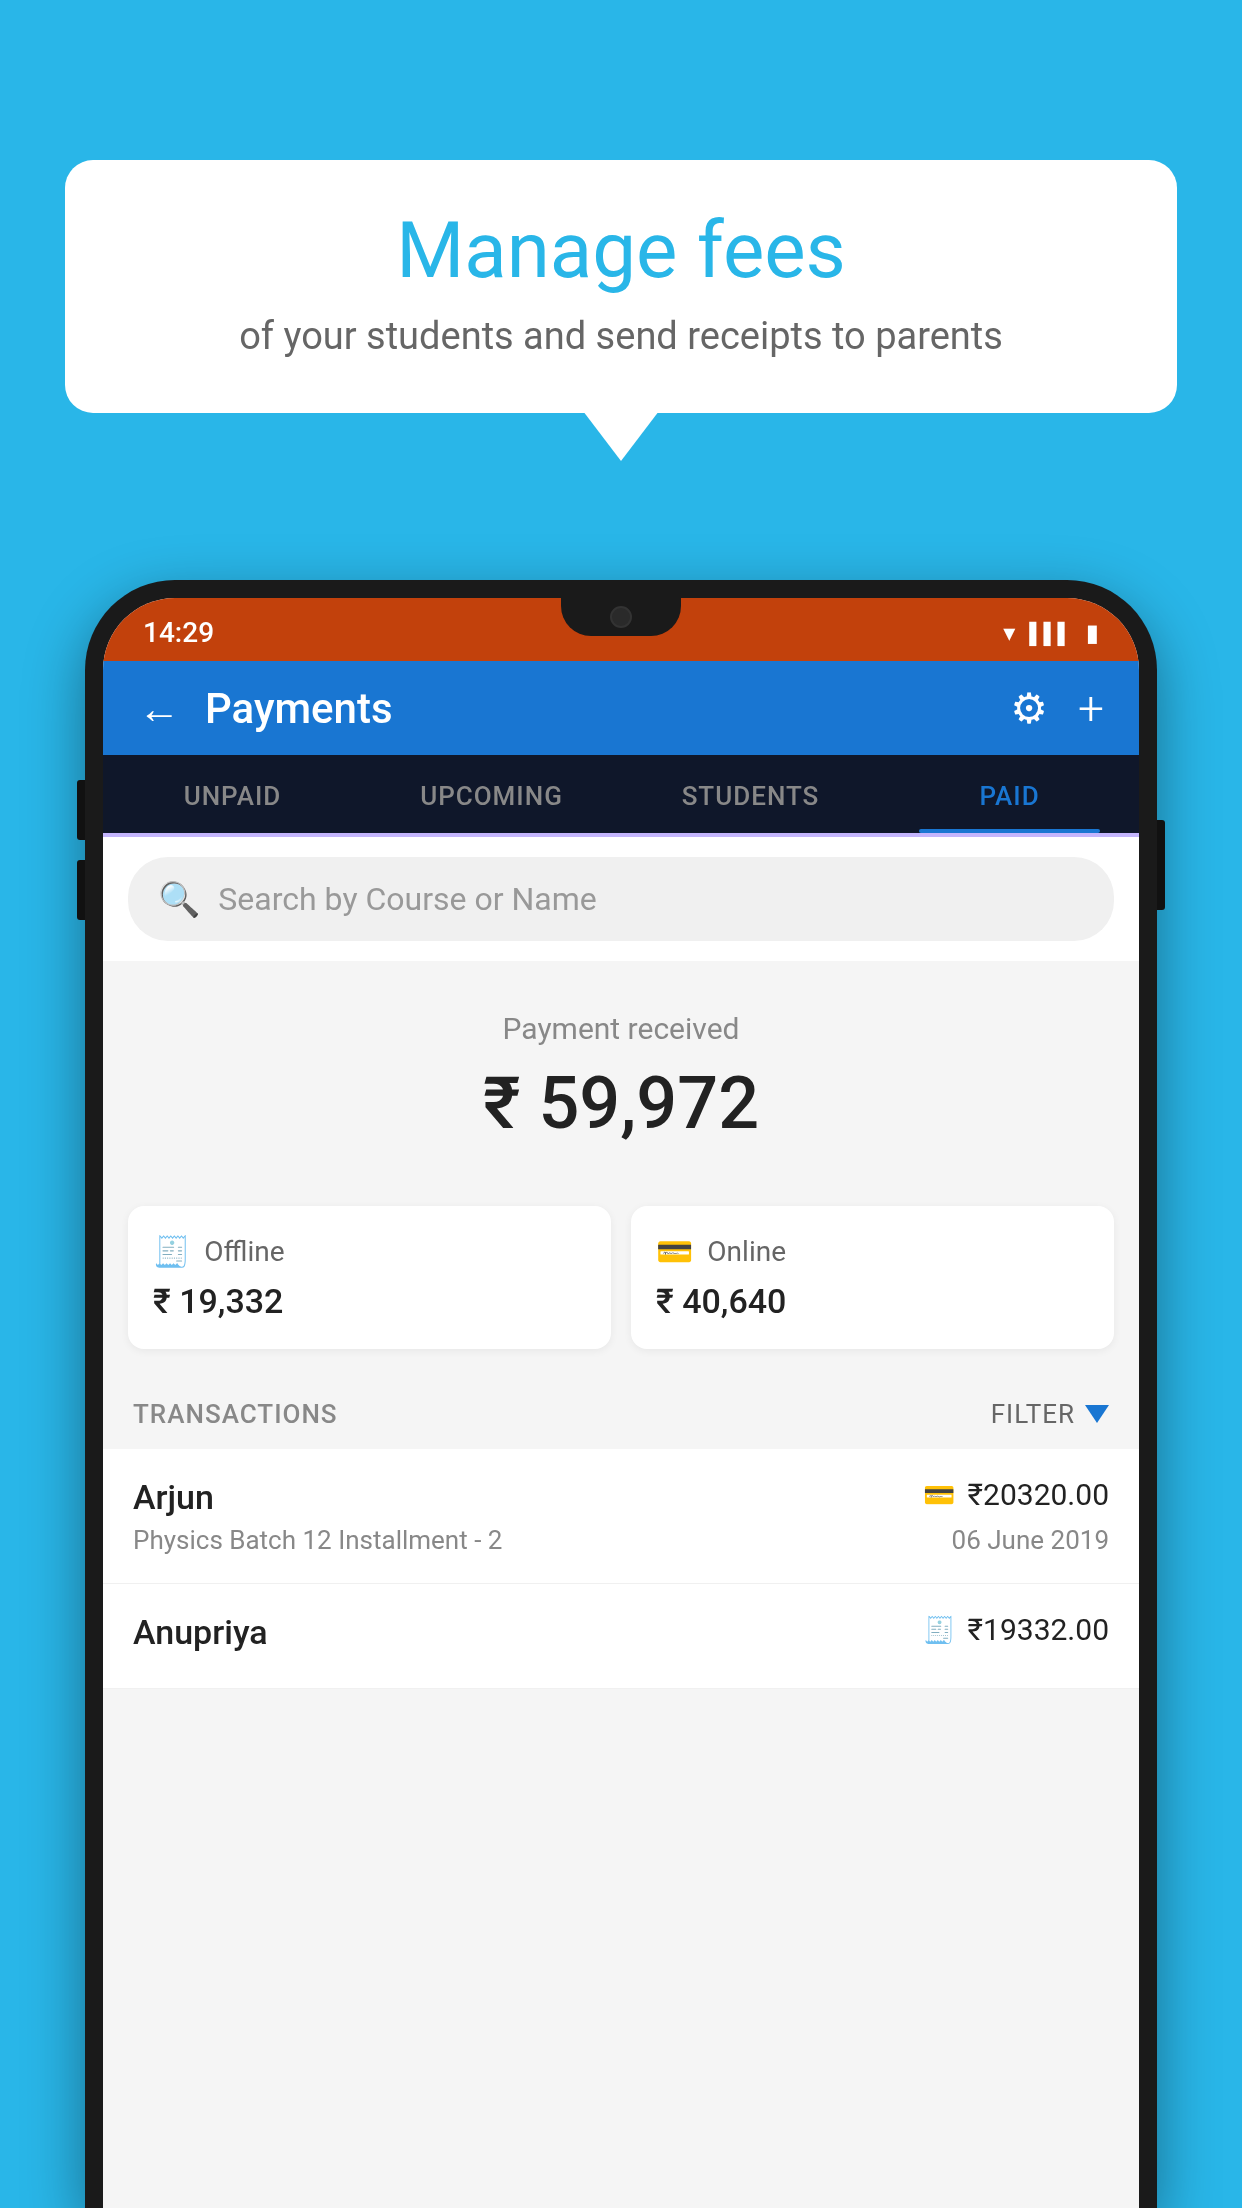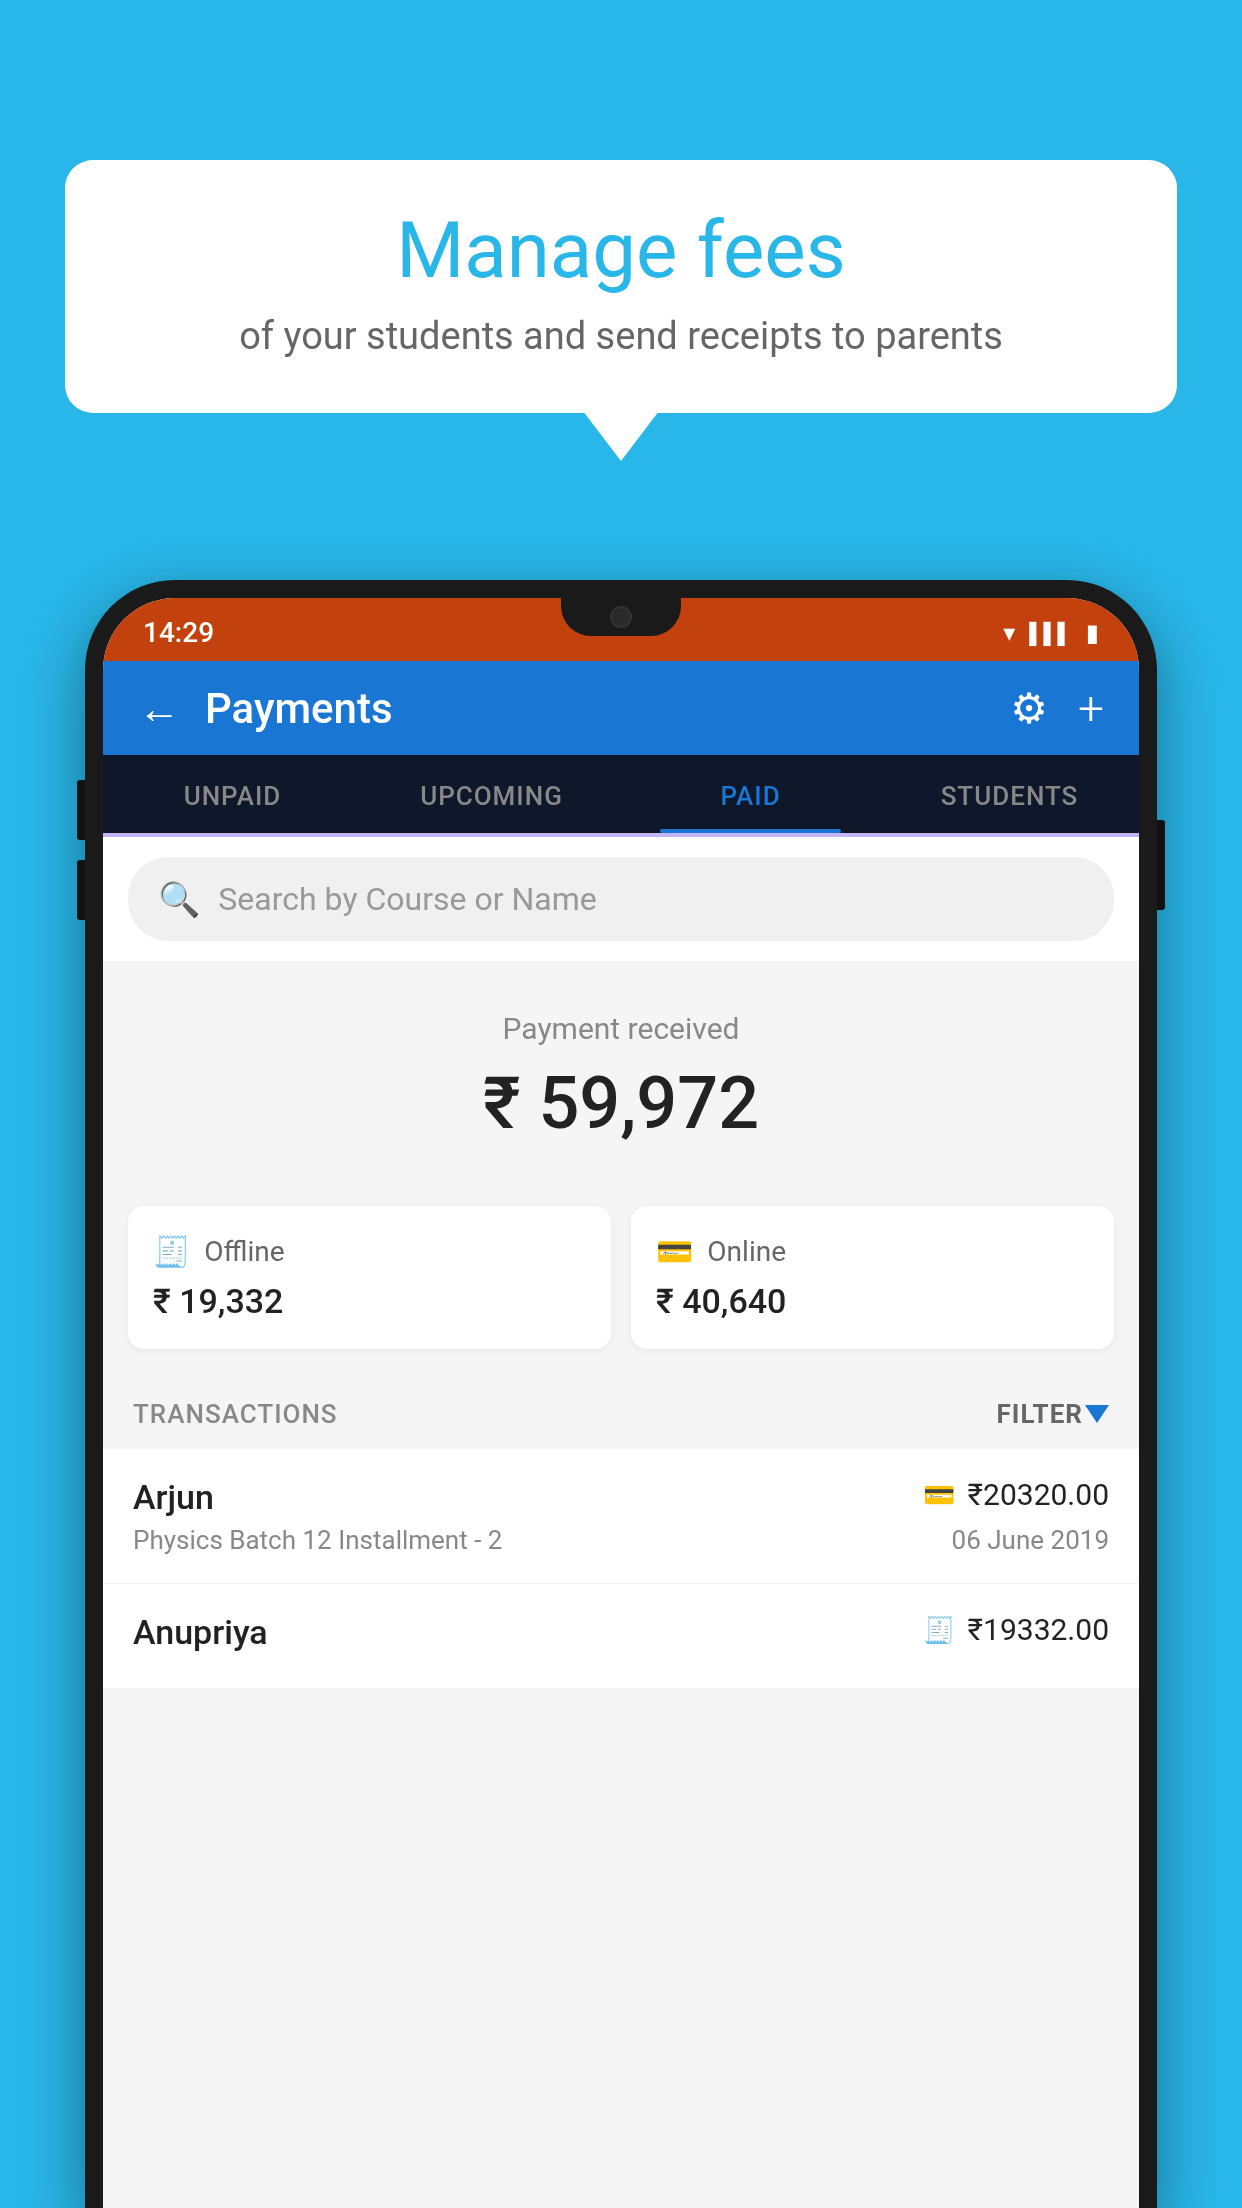--- a/index.html
+++ b/index.html
@@ -294,24 +294,24 @@
     .transactions-label {
       color: #888;
       font-size: 26px;
       font-weight: 500;
       letter-spacing: 1px;
     }
 
     .filter-btn {
       display: flex;
       align-items: center;
-      gap: 2px;
+      gap: 10px;
       color: #666;
       font-size: 26px;
-      font-weight: 700;
+      font-weight: 400;
       letter-spacing: 1px;
     }
 
     .filter-triangle {
       width: 0;
       height: 0;
       border-left: 12px solid transparent;
       border-right: 12px solid transparent;
       border-top: 18px solid #1976D2;
     }
@@ -430,22 +430,22 @@
       <span class="app-bar-title">Payments</span>
       <div class="app-bar-icons">
         <span class="icon-gear">⚙</span>
         <span class="icon-plus">+</span>
       </div>
     </div>
 
     <div class="tab-bar">
       <div class="tab">UNPAID</div>
       <div class="tab">UPCOMING</div>
+      <div class="tab">STUDENTS</div>
       <div class="tab active">PAID</div>
-      <div class="tab">STUDENTS</div>
     </div>
 
     <div class="content">
 
       <div class="search-container">
         <div class="search-box">
           <span class="search-icon-wrap">🔍</span>
           <span class="search-placeholder">Search by Course or Name</span>
         </div>
       </div>

